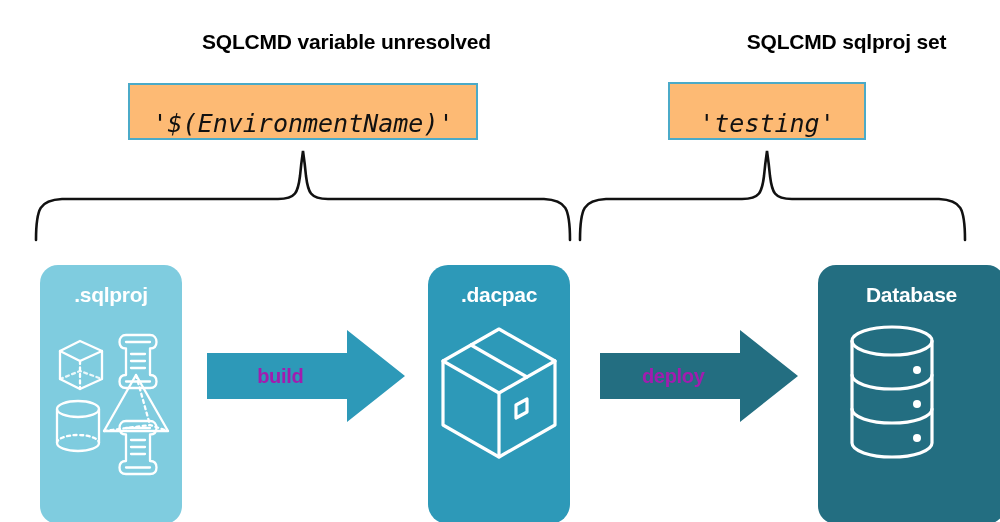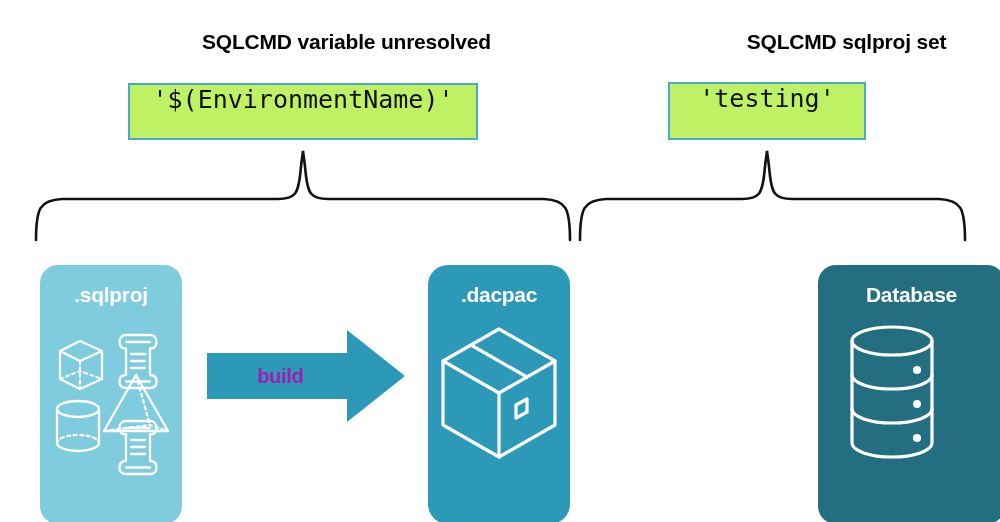--- a/index.html
+++ b/index.html
@@ -35,24 +35,25 @@
     padding-left: 44px;
   }
   #title-left  { left: 0;   top: 30px; width: 605px; }
   #title-right { left: 605px; top: 30px; width: 395px; }
 
   
   .value-box {
     position: absolute;
     box-sizing: border-box;
     border: 2px solid #4BAAC8;
-    background: #bef264;
+    background: #fdba74;
     display: flex;
-    align-items: flex-start;
+    align-items: flex-end;
     justify-content: center;
+    font-style: italic;
   }
   .value-box .code {
     font-family: "DejaVu Sans Mono", "Liberation Mono", monospace;
     font-size: 25px;
     color: #111111;
     white-space: nowrap;
     letter-spacing: 0px;
   }
   #value-box-left  { left: 128px; top: 83px; width: 350px; height: 57px; }
   #value-box-right { left: 668px; top: 82px; width: 198px; height: 58px; }
@@ -233,20 +234,26 @@
           <path d="M 15,48 L 71,80 L 127,48"></path>
           <path d="M 71,80 L 71,144"></path>
           <path d="M 43,32 L 99,64"></path>
 
           <path d="M 88,92 L 99,86 L 99,99 L 88,105 Z"></path>
         </g>
       </svg>
     </div>
   </div>
 
+  <div class="arrow" id="arrow-deploy">
+    <svg viewBox="0 0 198 92" width="198" height="92">
+      <path d="M 0,23 L 140,23 L 140,0 L 198,46 L 140,92 L 140,69 L 0,69 Z" fill="#236E81"></path>
+    </svg>
+    <div class="arrow-label">deploy</div>
+  </div>
 
   <div class="artifact" id="artifact-database">
     <div class="artifact-label">Database</div>
     <div class="artifact-art">
       <svg viewBox="0 0 148 172" width="148" height="172">
         <g fill="none" stroke="#ffffff" stroke-width="3.2" stroke-linecap="round" stroke-linejoin="round">
 
           <ellipse cx="74" cy="28" rx="40" ry="14"></ellipse>
 
           <path d="M 34,28 L 34,130 C 34,137.7 51.9,144 74,144

